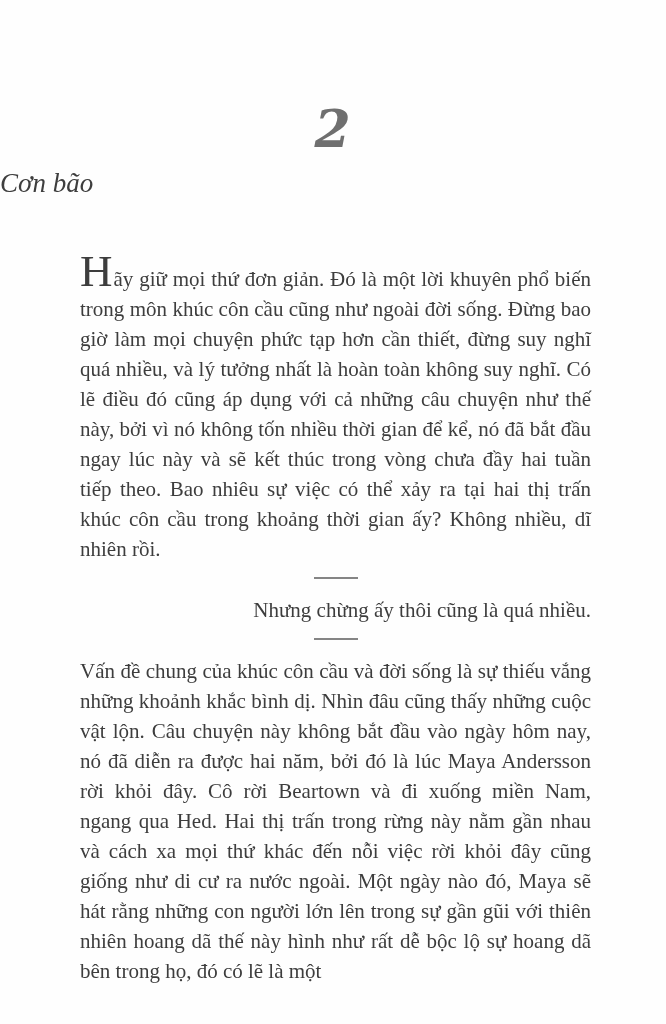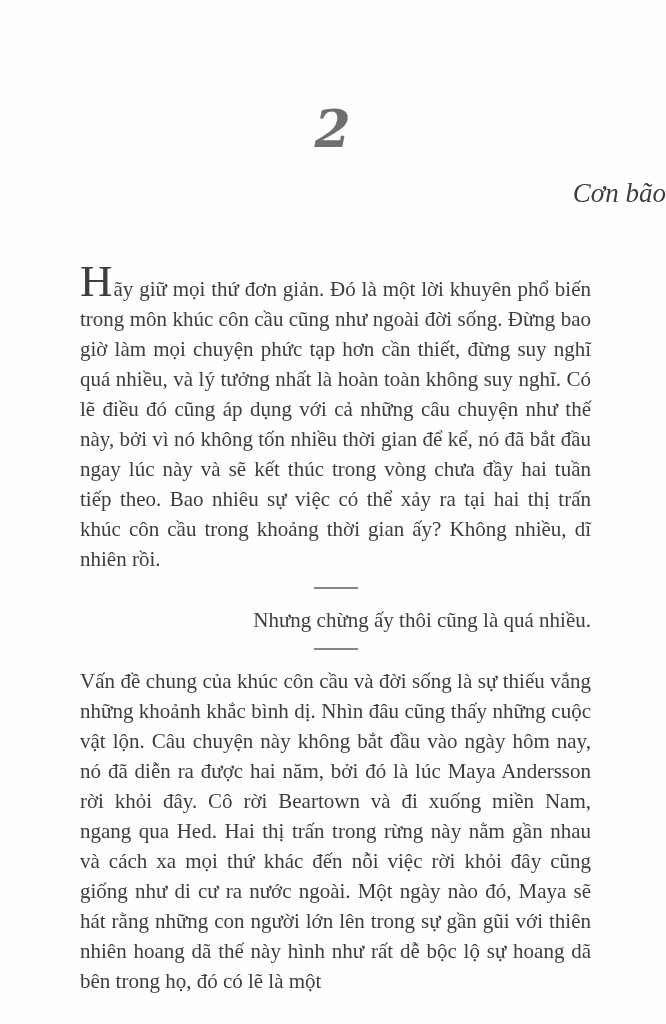--- a/index.html
+++ b/index.html
@@ -22,22 +22,22 @@
     padding-top: 100px;
     font-family: "DejaVu Serif", serif;
     font-style: italic;
     font-weight: bold;
     font-size: 52px;
     line-height: 1.1;
     color: #6f6f6f;
     letter-spacing: 1px;
   }
   .chapter-title {
-    text-align: right;
-    margin-top: 20px;
+    text-align: left;
+    margin-top: 10px;
     font-style: italic;
     font-size: 27px;
     line-height: 1.2;
     color: #3e3e3e;
   }
   .content {
     margin: 64px 75px 4px 80px;
   }
   .body-para {
     margin: 0;

